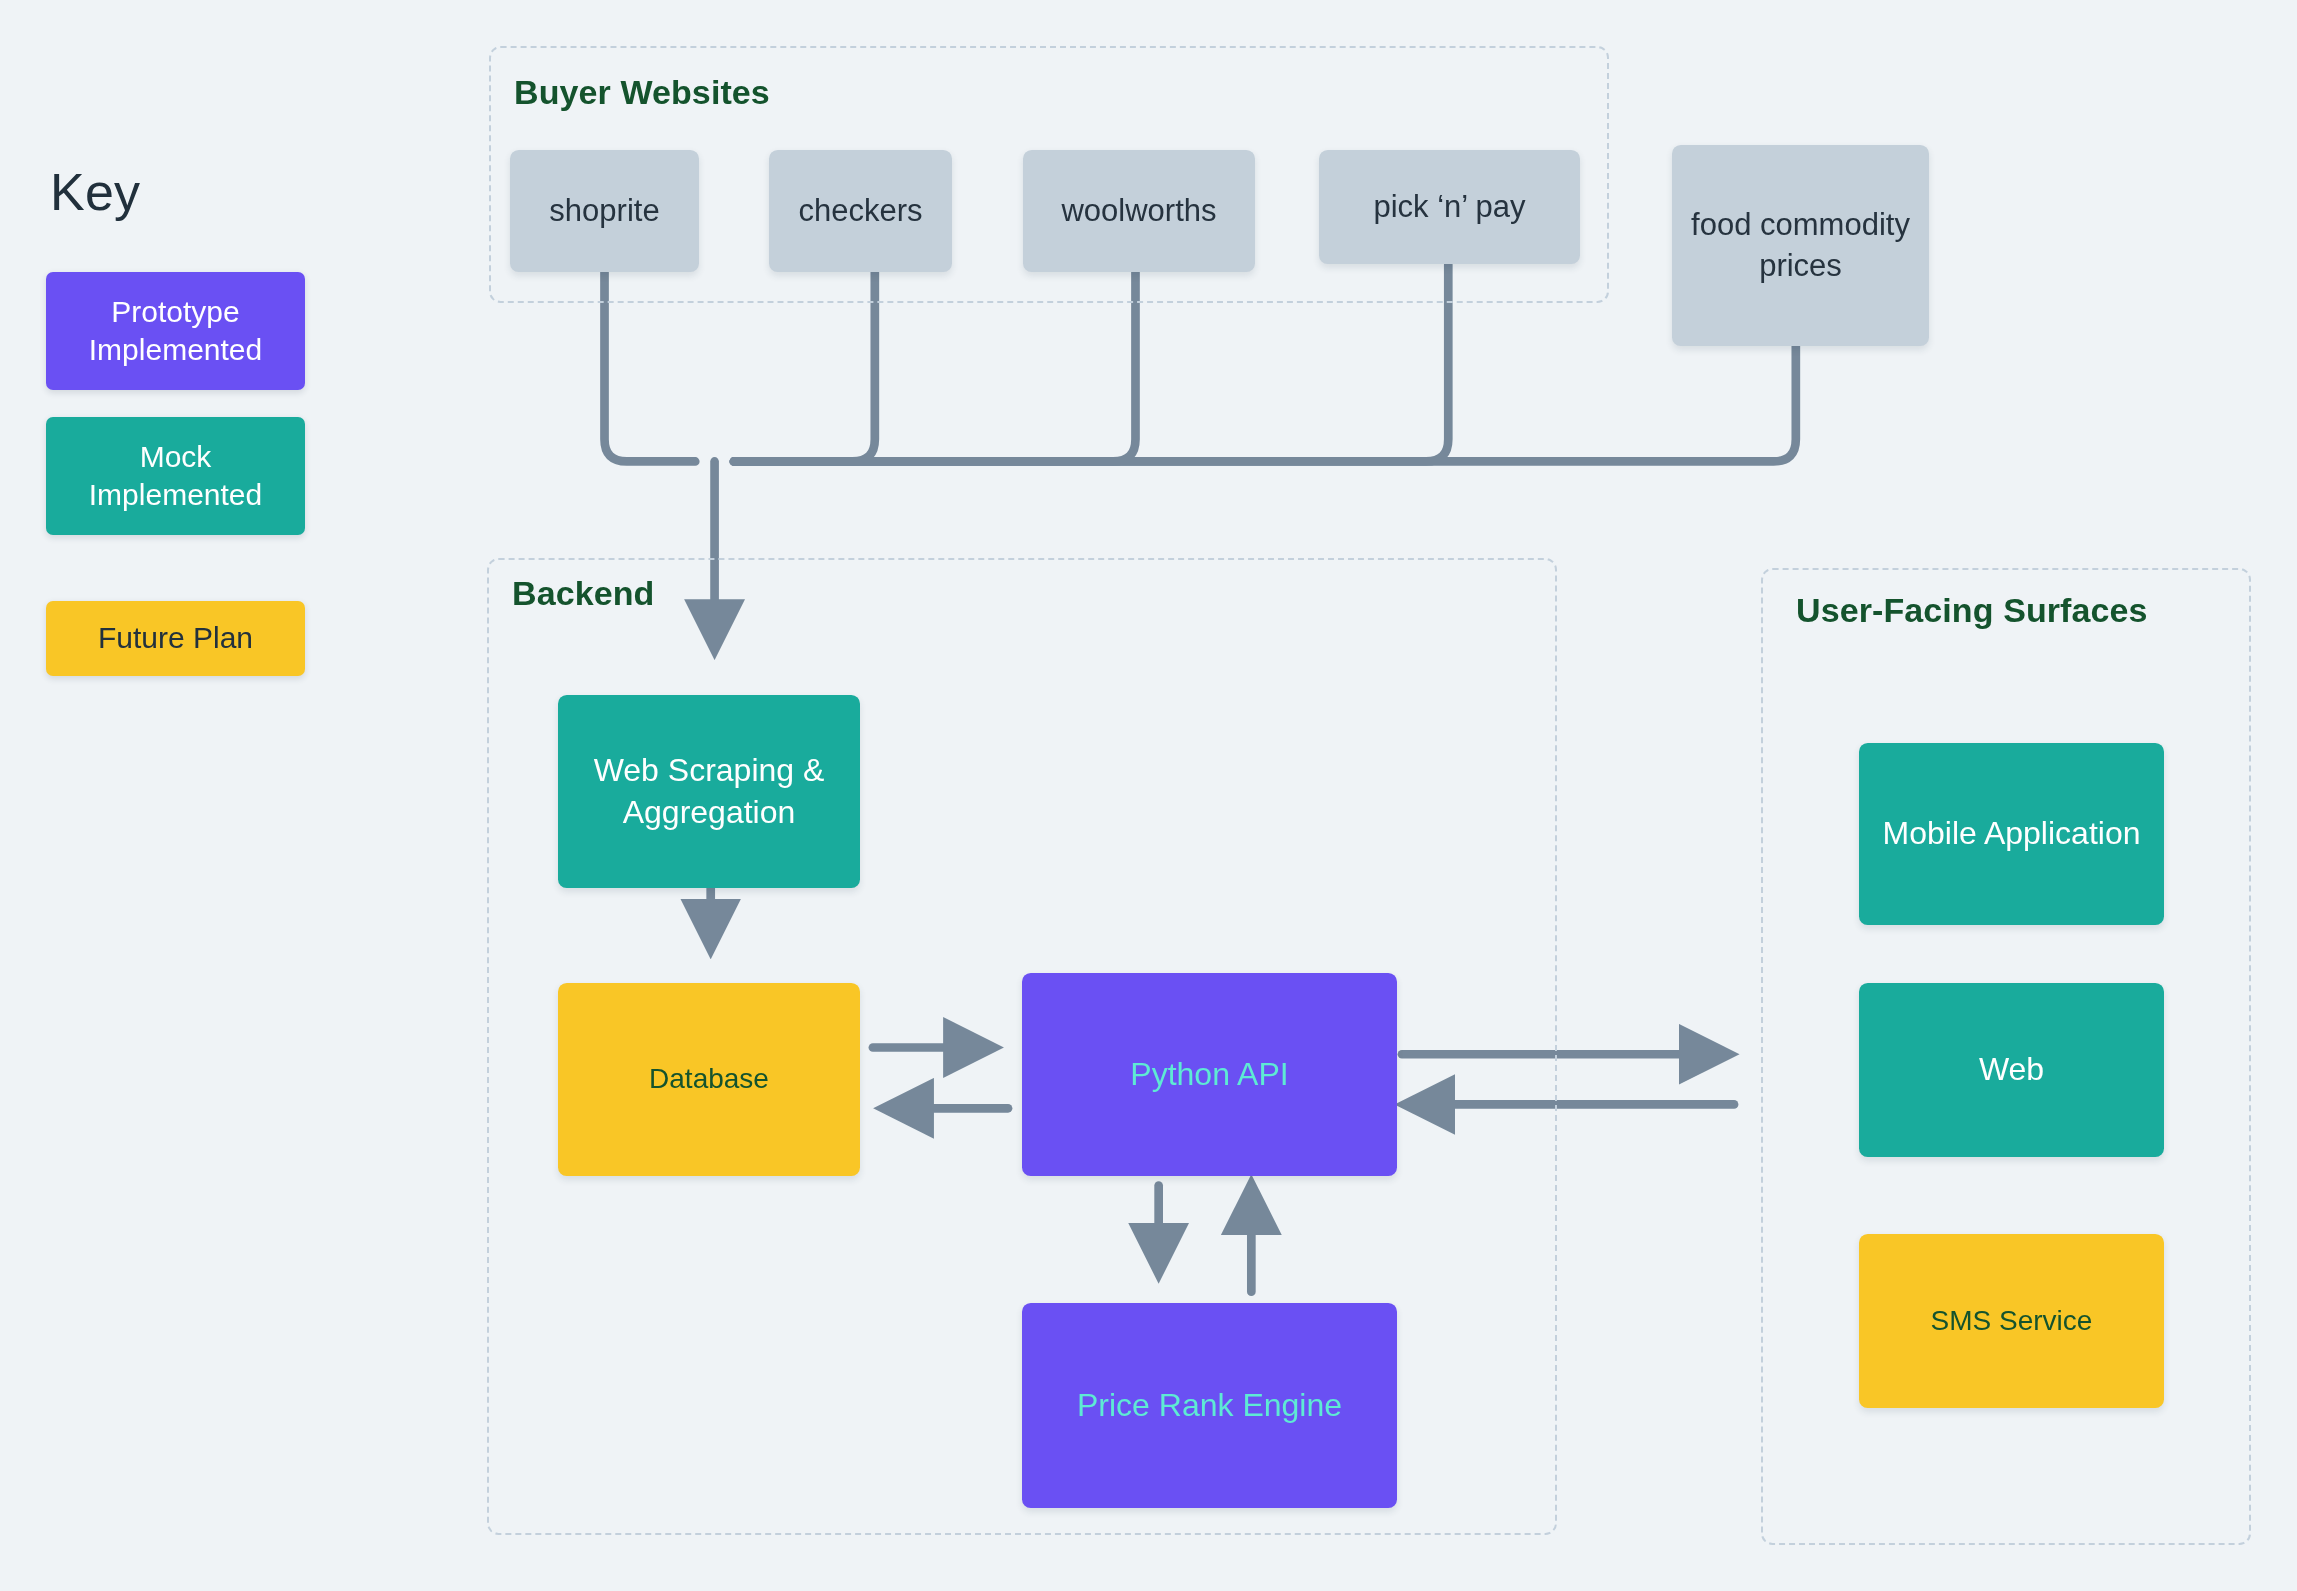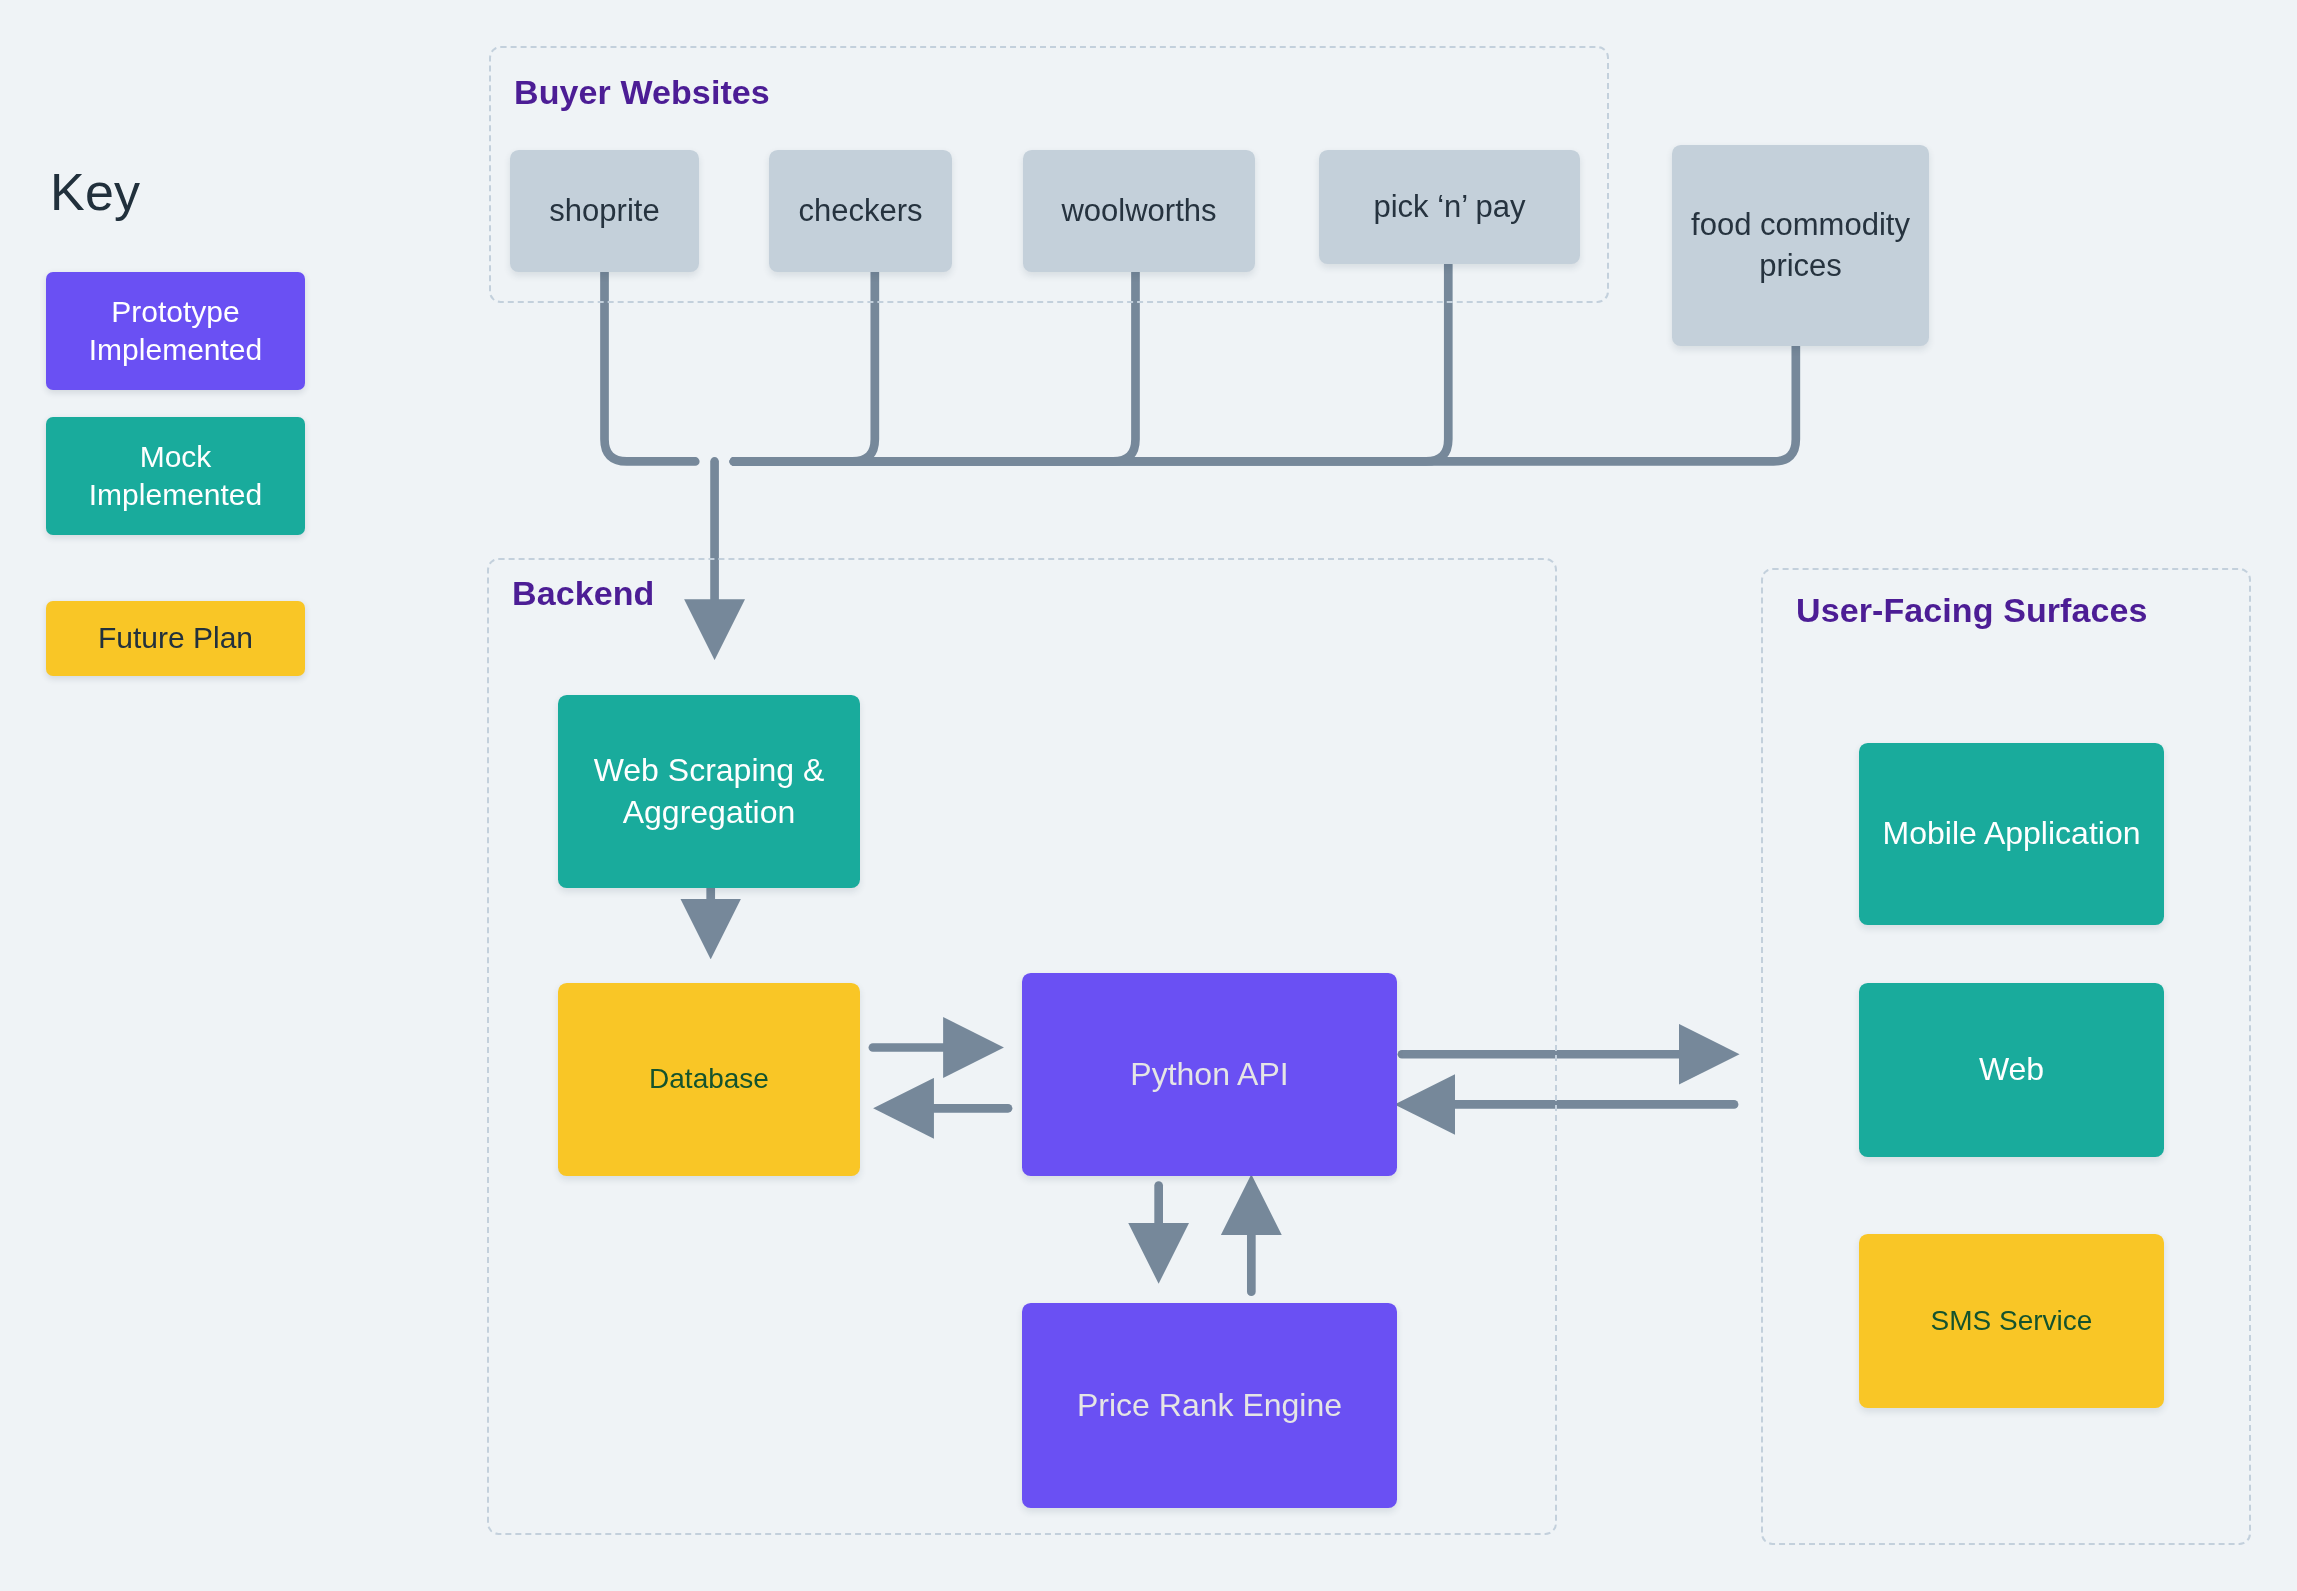--- a/index.html
+++ b/index.html
@@ -56,21 +56,21 @@
     box-sizing: border-box;
   }
   #group-buyer    { left: 489px;  top: 46px;   width: 1120px; height: 257px; }
   #group-backend  { left: 487px;  top: 558px;  width: 1070px; height: 977px; }
   #group-surfaces { left: 1761px; top: 568px;  width: 490px;  height: 977px; }
 
   .group-title {
     position: absolute;
     font-size: 34px;
     font-weight: 700;
-    color: #4c1d95;
+    color: #14532d;
     letter-spacing: 0.1px;
     white-space: nowrap;
   }
   #title-buyer    { left: 514px;  top: 73px; }
   #title-backend  { left: 512px;  top: 574px; }
   #title-surfaces { left: 1796px; top: 591px; }
 
   
   .node {
     position: absolute;
@@ -80,21 +80,21 @@
     justify-content: center;
     text-align: center;
     box-sizing: border-box;
     padding: 5.8px 11.6px;
     line-height: 1.3;
     box-shadow: 0 3.9px 7.7px rgba(31,52,72,0.11);
   }
   .node.grey   { background: #c4d0da; color: #26333f; font-size: 31px; }
   .node.teal   { background: #19ab9c; color: #ffffff; font-size: 32px; }
   .node.yellow { background: #f9c626; color: #14532d; font-size: 28px; }
-  .node.purple { background: #6a50f3; color: #e5e5e5; font-size: 32px; }
+  .node.purple { background: #6a50f3; color: #5eead4; font-size: 32px; }
 
   
   #node-shoprite     { left: 510px;  top: 150px; width: 189px; height: 122px; }
   #node-checkers     { left: 769px;  top: 150px; width: 183px; height: 122px; }
   #node-woolworths   { left: 1023px; top: 150px; width: 232px; height: 122px; }
   #node-picknpay     { left: 1319px; top: 150px; width: 261px; height: 114px; }
   #node-commodity    { left: 1672px; top: 145px; width: 257px; height: 201px; }
 
   
   #node-scraping  { left: 558px;  top: 687px;  width: 302px; height: 193px; margin-top: 8px; }

